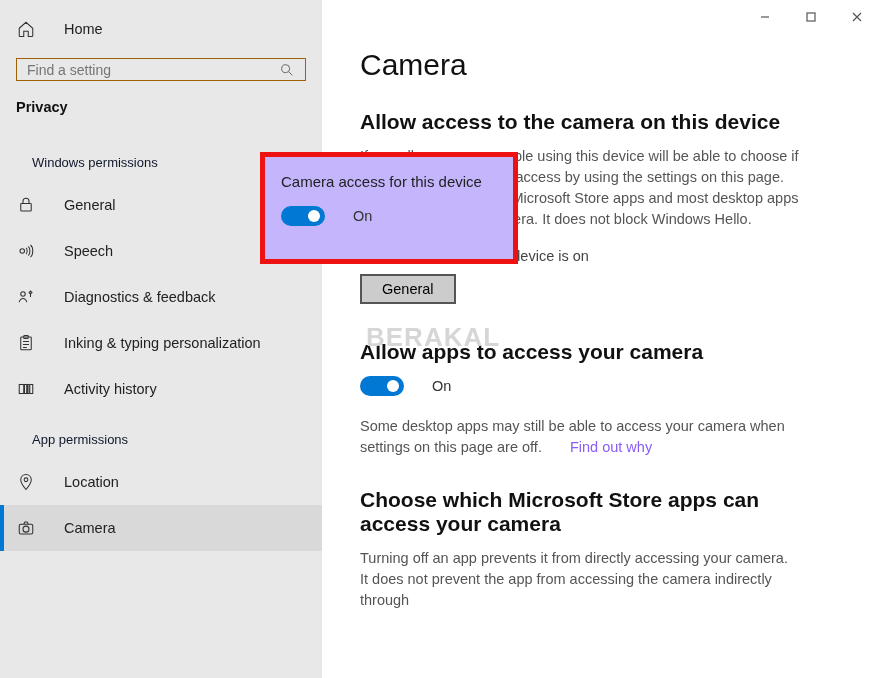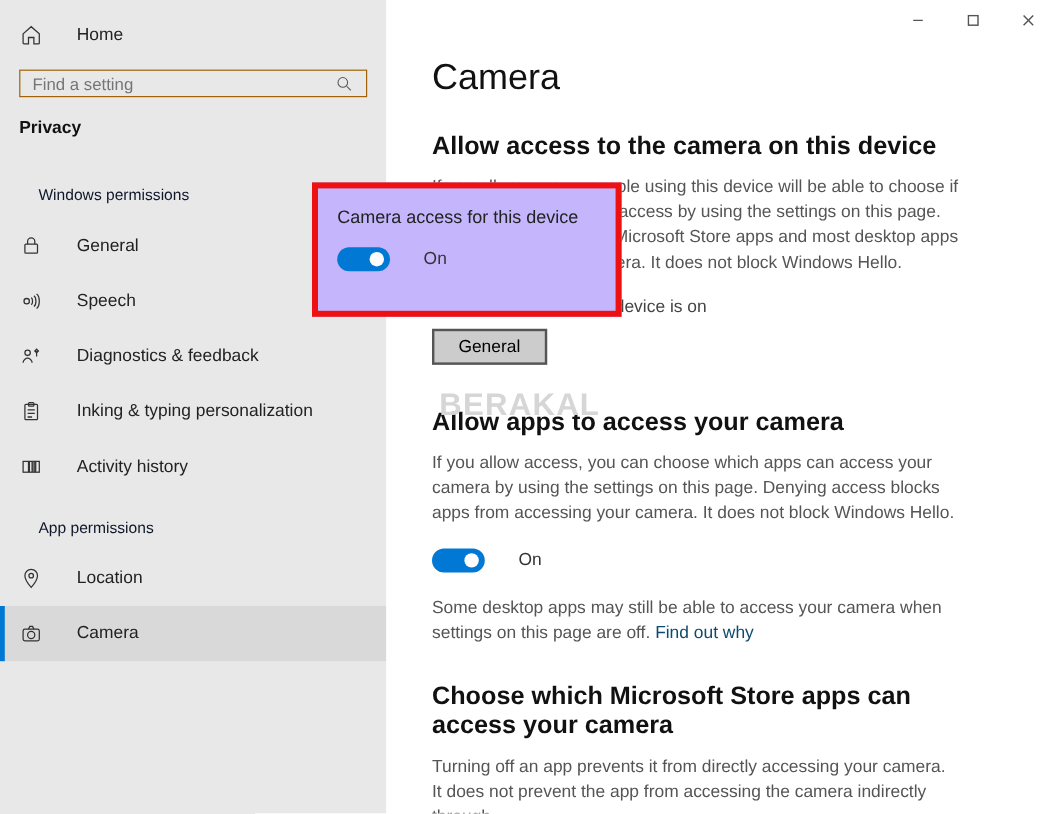--- a/index.html
+++ b/index.html
@@ -162,21 +162,21 @@
   .toggle::after{
     content:"";
     position:absolute;
     width:12px;height:12px;border-radius:50%;
     background:#fff;
     top:4px; right:5px;
   }
   .toggle-label {
     font-size:14.5px;color:#333;
   }
-  a.link { color:#0c4a6e; text-decoration:none; cursor:pointer;}
+  a.link { color:#8b5cf6; text-decoration:none; cursor:pointer;margin-left:24px;}
   .watermark{
     position:absolute;
     top:322px; left:366px;
     font-size:26px;
     font-weight:700;
     letter-spacing:1px;
     color:#d6d6d6;
     user-select:none;
     pointer-events:none;
   }
@@ -324,21 +324,20 @@
 
     <div class="content">
       <h1 class="page-title">Camera</h1>
 
       <h2 class="section-title">Allow access to the camera on this device</h2>
       <p class="desc">If you allow access, people using this device will be able to choose if their apps have camera access by using the settings on this page. Denying access blocks Microsoft Store apps and most desktop apps from accessing the camera. It does not block Windows Hello.</p>
       <p class="sub-status">Camera access for this device is on</p>
       <button class="change-btn">General</button>
 
       <h2 class="section-title">Allow apps to access your camera</h2>
-      <p class="desc">If you allow access, you can choose which apps can access your camera by using the settings on this page. Denying access blocks apps from accessing your camera. It does not block Windows Hello.</p>
       <div class="toggle-row">
         <div class="toggle"></div>
         <span class="toggle-label">On</span>
       </div>
       <p class="desc" style="margin-bottom:30px">
         <span>Some desktop apps may still be able to access your camera when settings on this page are off. </span><a class="link">Find out why</a>
       </p>
 
       <h2 class="section-title" style="max-width:430px">Choose which Microsoft Store apps can access your camera</h2>
       <p class="desc">Turning off an app prevents it from directly accessing your camera. It does not prevent the app from accessing the camera indirectly through</p>

